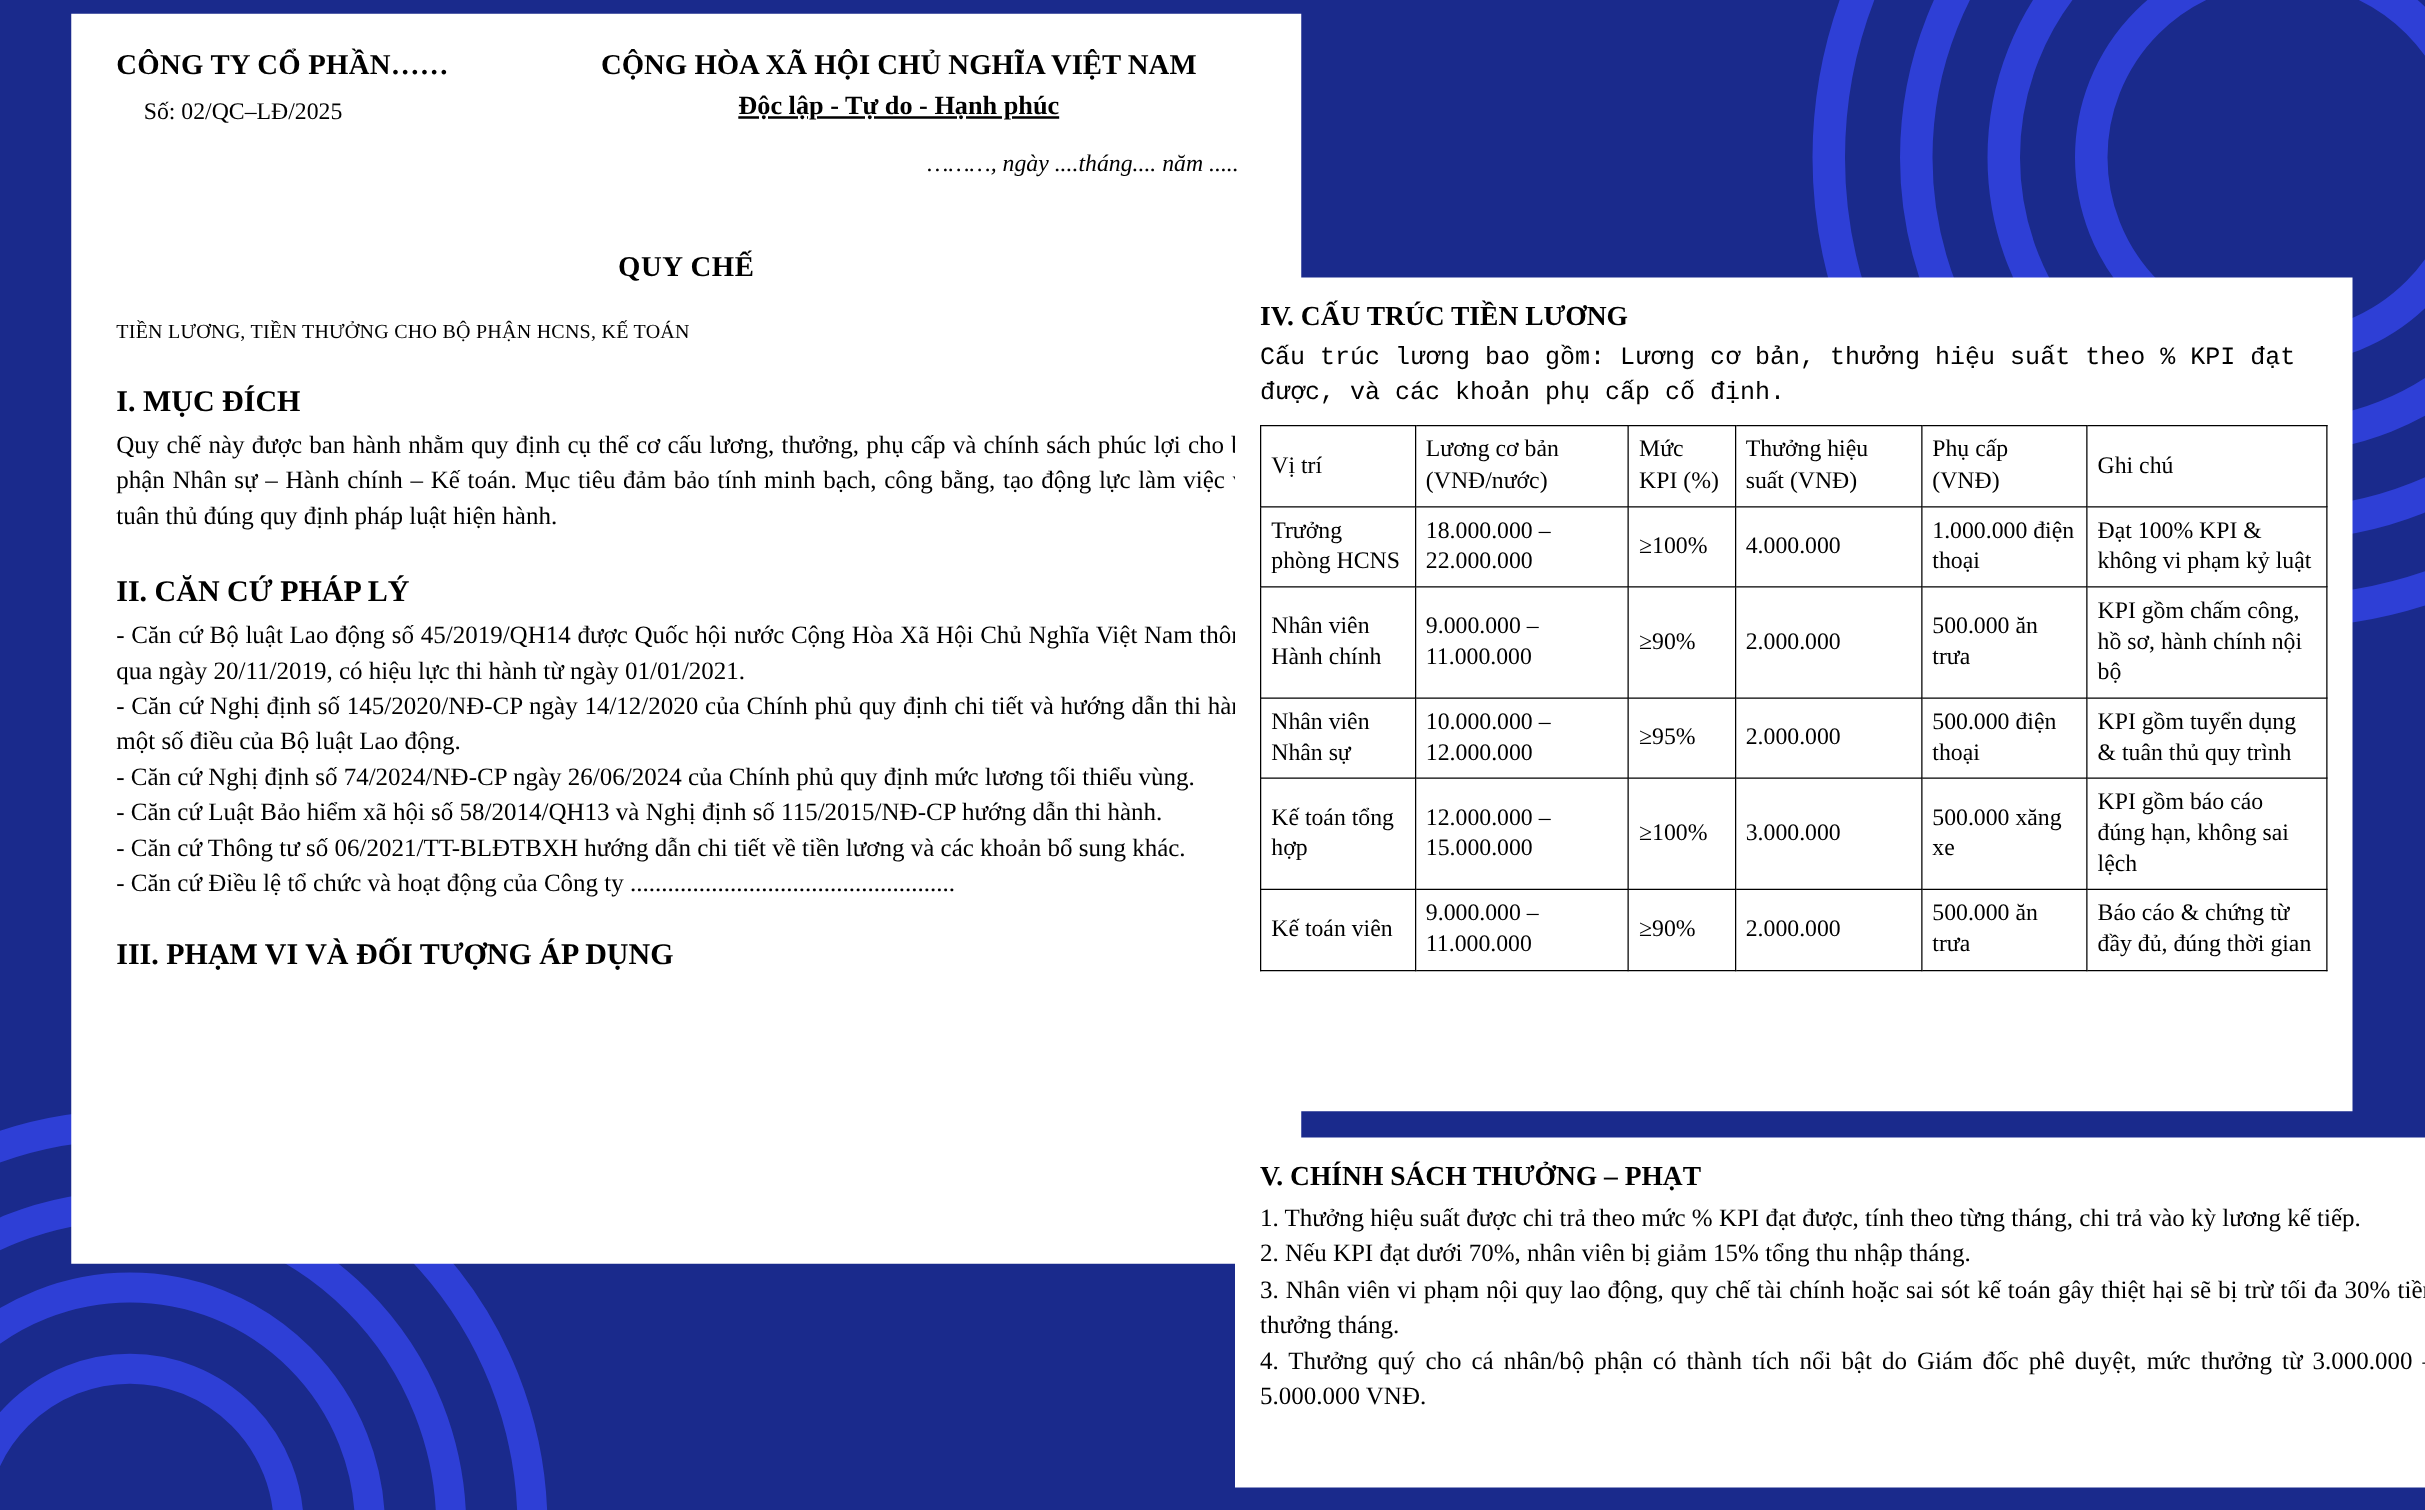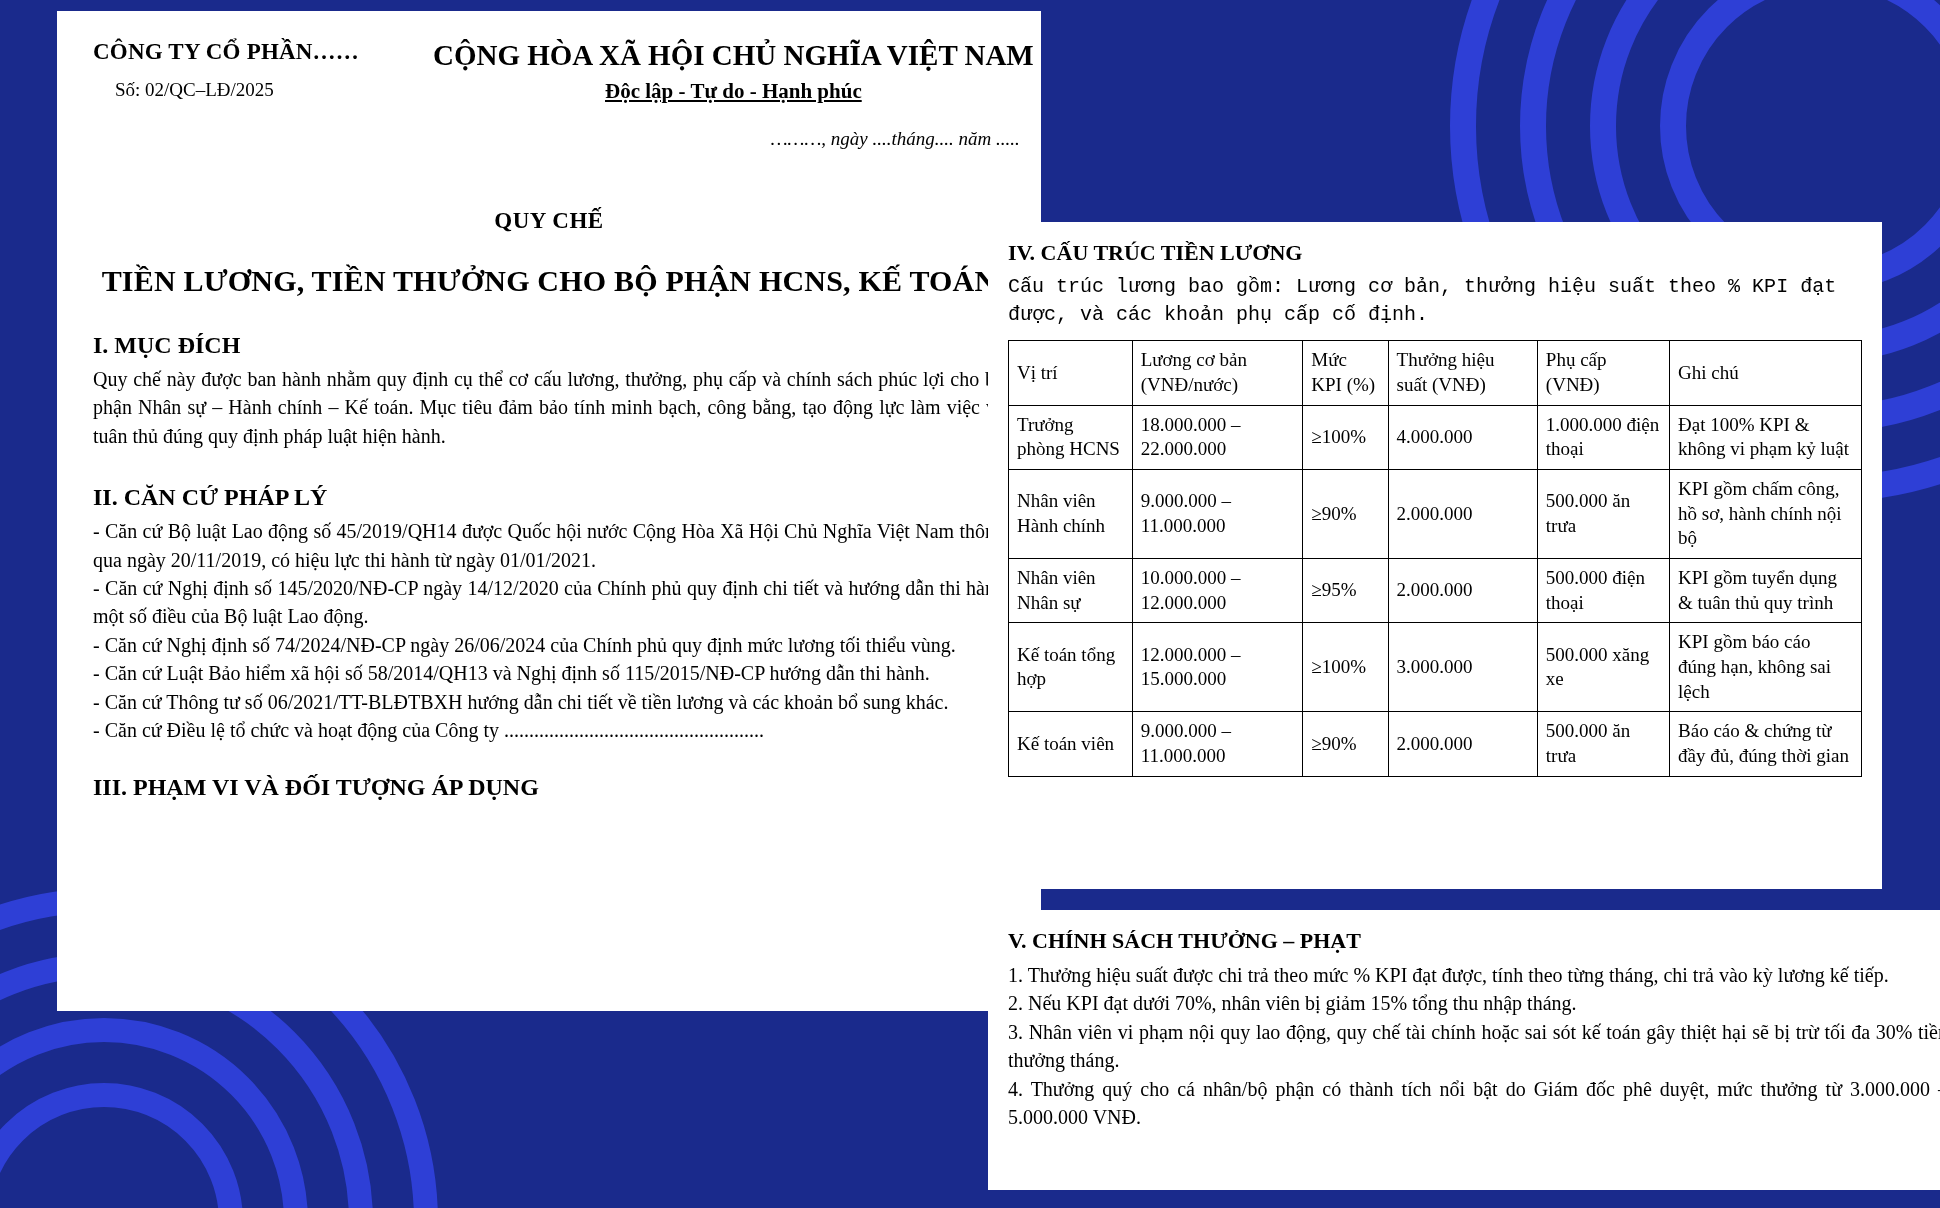--- a/index.html
+++ b/index.html
@@ -79,23 +79,22 @@
     letter-spacing: .2px;
     white-space: nowrap;
   }
   .sohieu {
     font-size: 19px;
     margin-top: 14px;
     padding-left: 22px;
   }
   .nation {
     font-weight: bold;
-    font-size: 29px;
+    font-size: 23px;
     white-space: nowrap;
-    text-align: right;
   }
   .motto {
     font-weight: bold;
     font-size: 21px;
     text-decoration: underline;
     margin-top: 7px;
   }
   .datend {
     font-style: italic;
     font-size: 19px;
@@ -105,23 +104,22 @@
   }
 
   .title1 {
     text-align: center;
     font-weight: bold;
     font-size: 23px;
     margin-top: 58px;
     letter-spacing: .5px;
   }
   .title2 {
-    text-align: center;
-    font-weight: bold;
-    font-size: 30px;
+    font-weight: normal;
+    font-size: 16px;
     margin-top: 30px;
     letter-spacing: .2px;
   }
 
   h2.sec {
     font-weight: bold;
     font-size: 24px;
     margin: 34px 0 6px 0;
   }
   h2.sec.tight { margin-top: 30px; }

